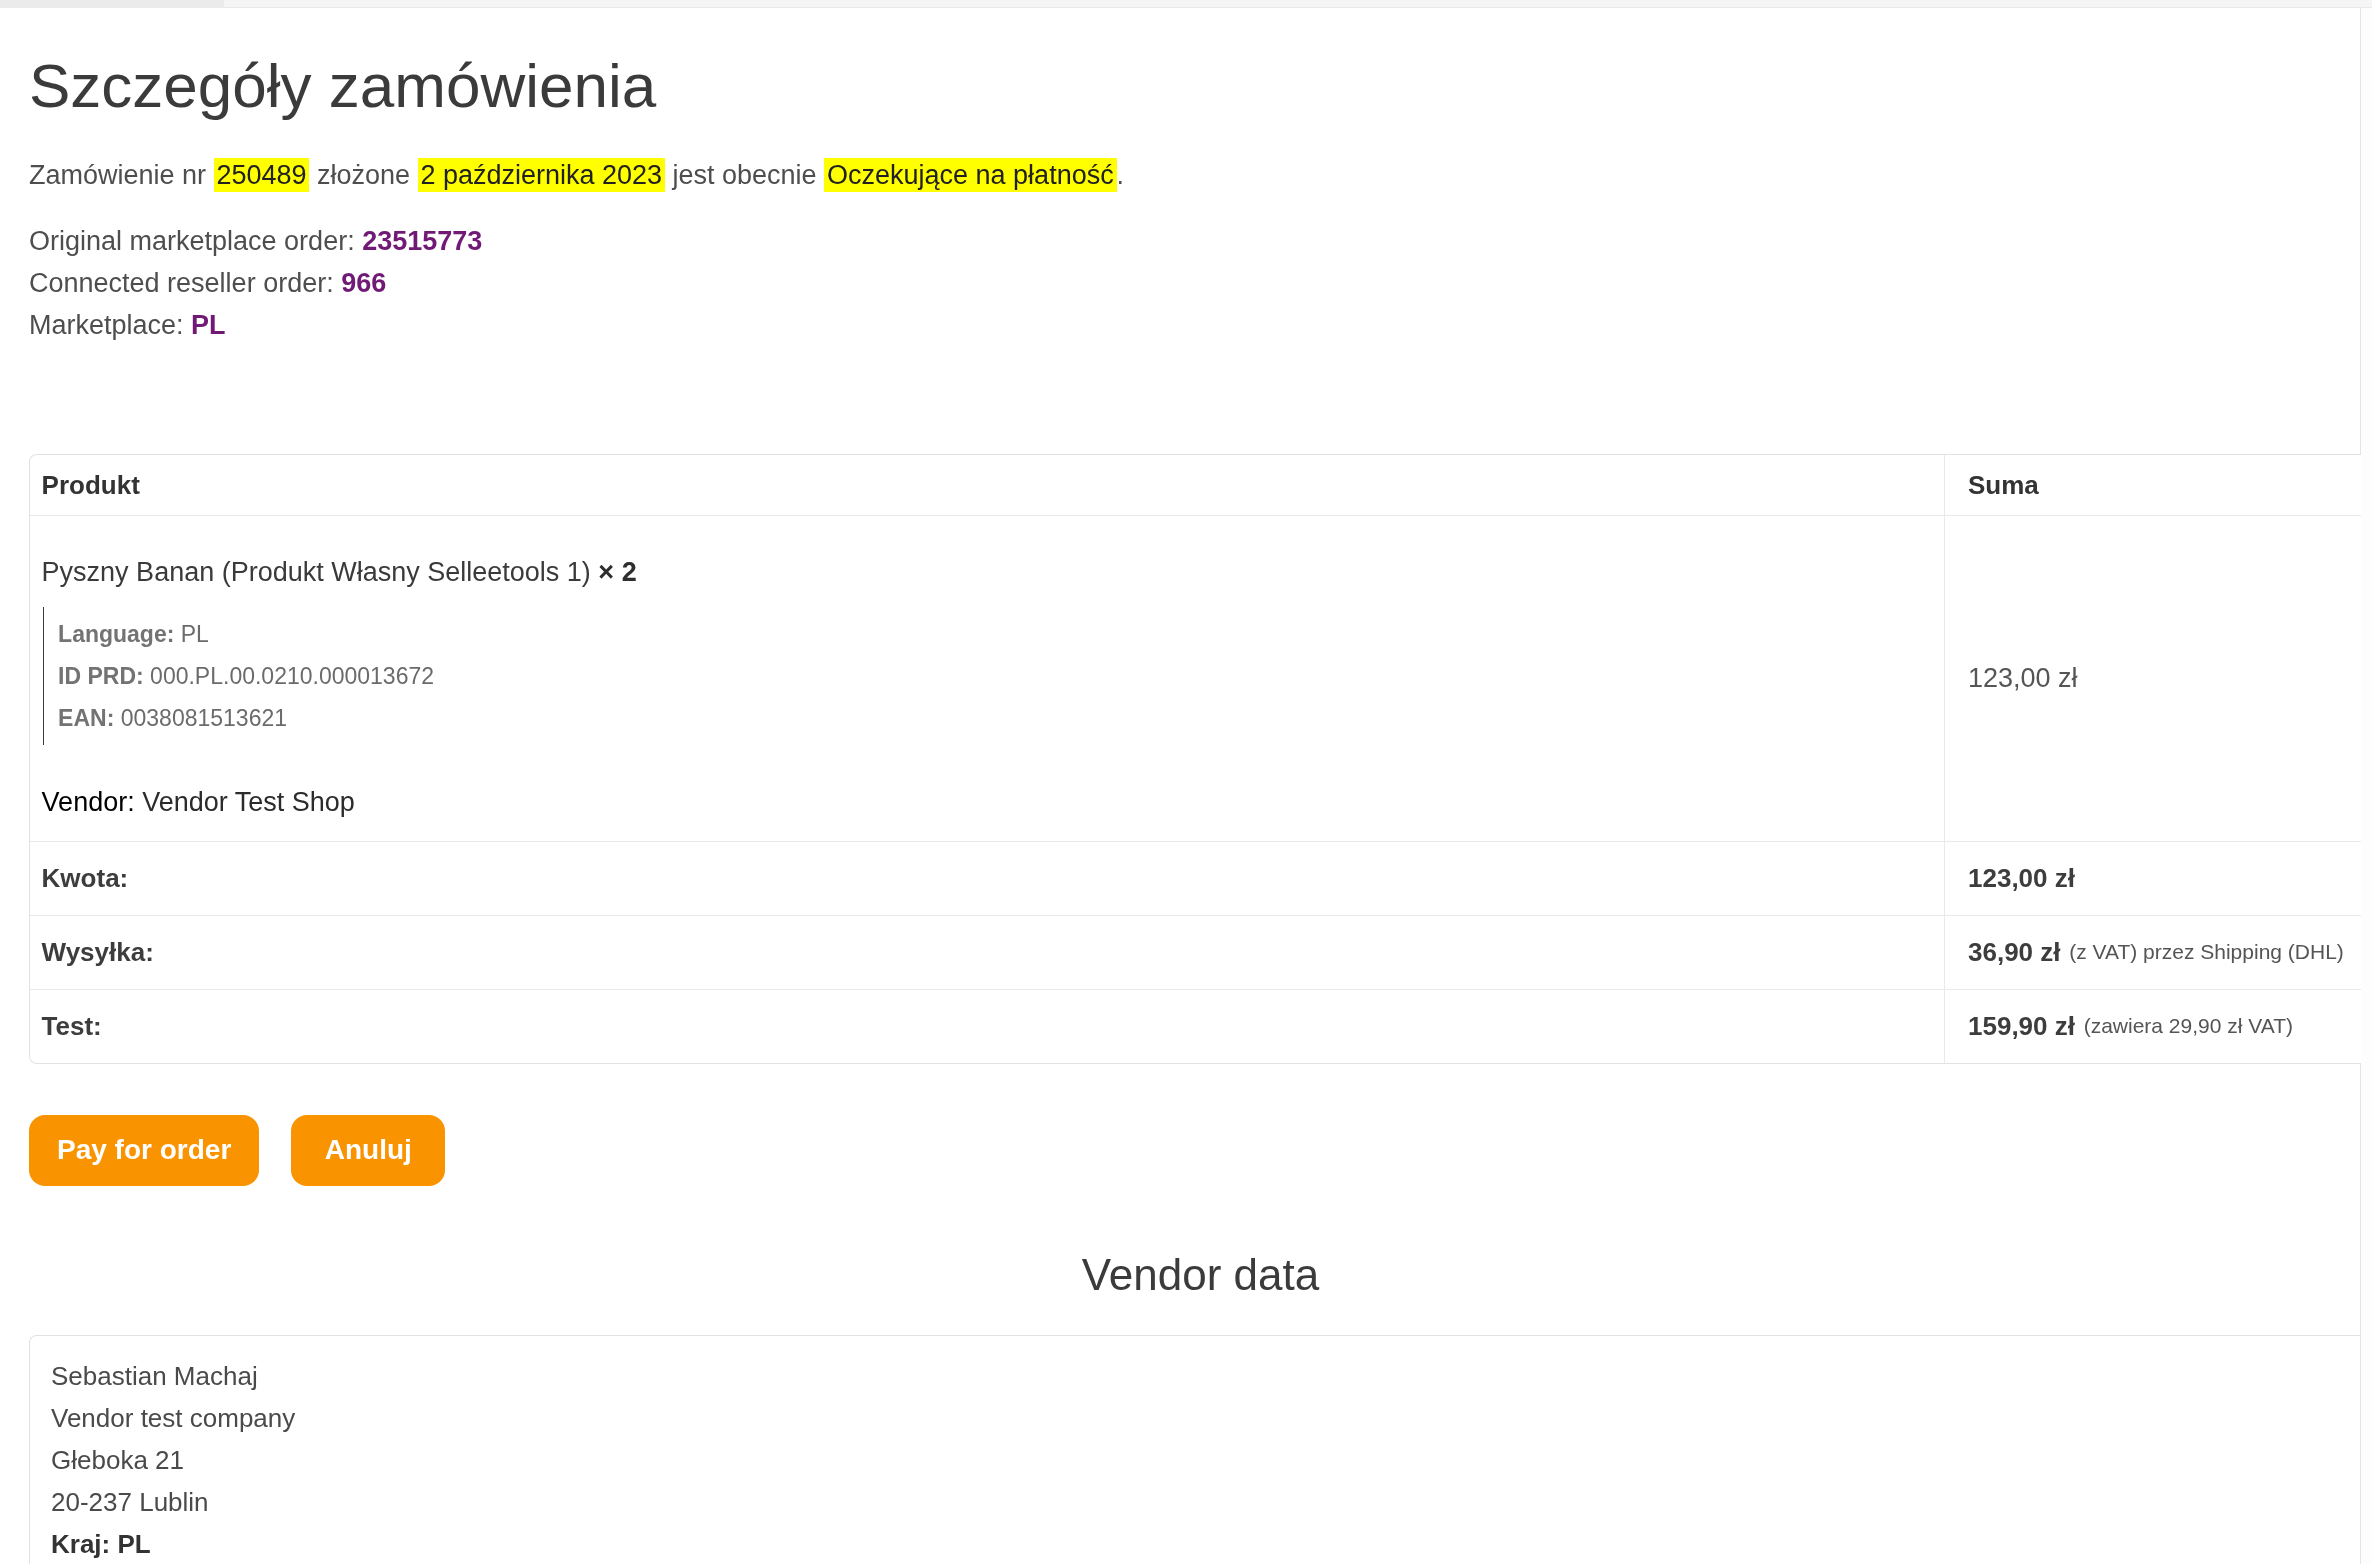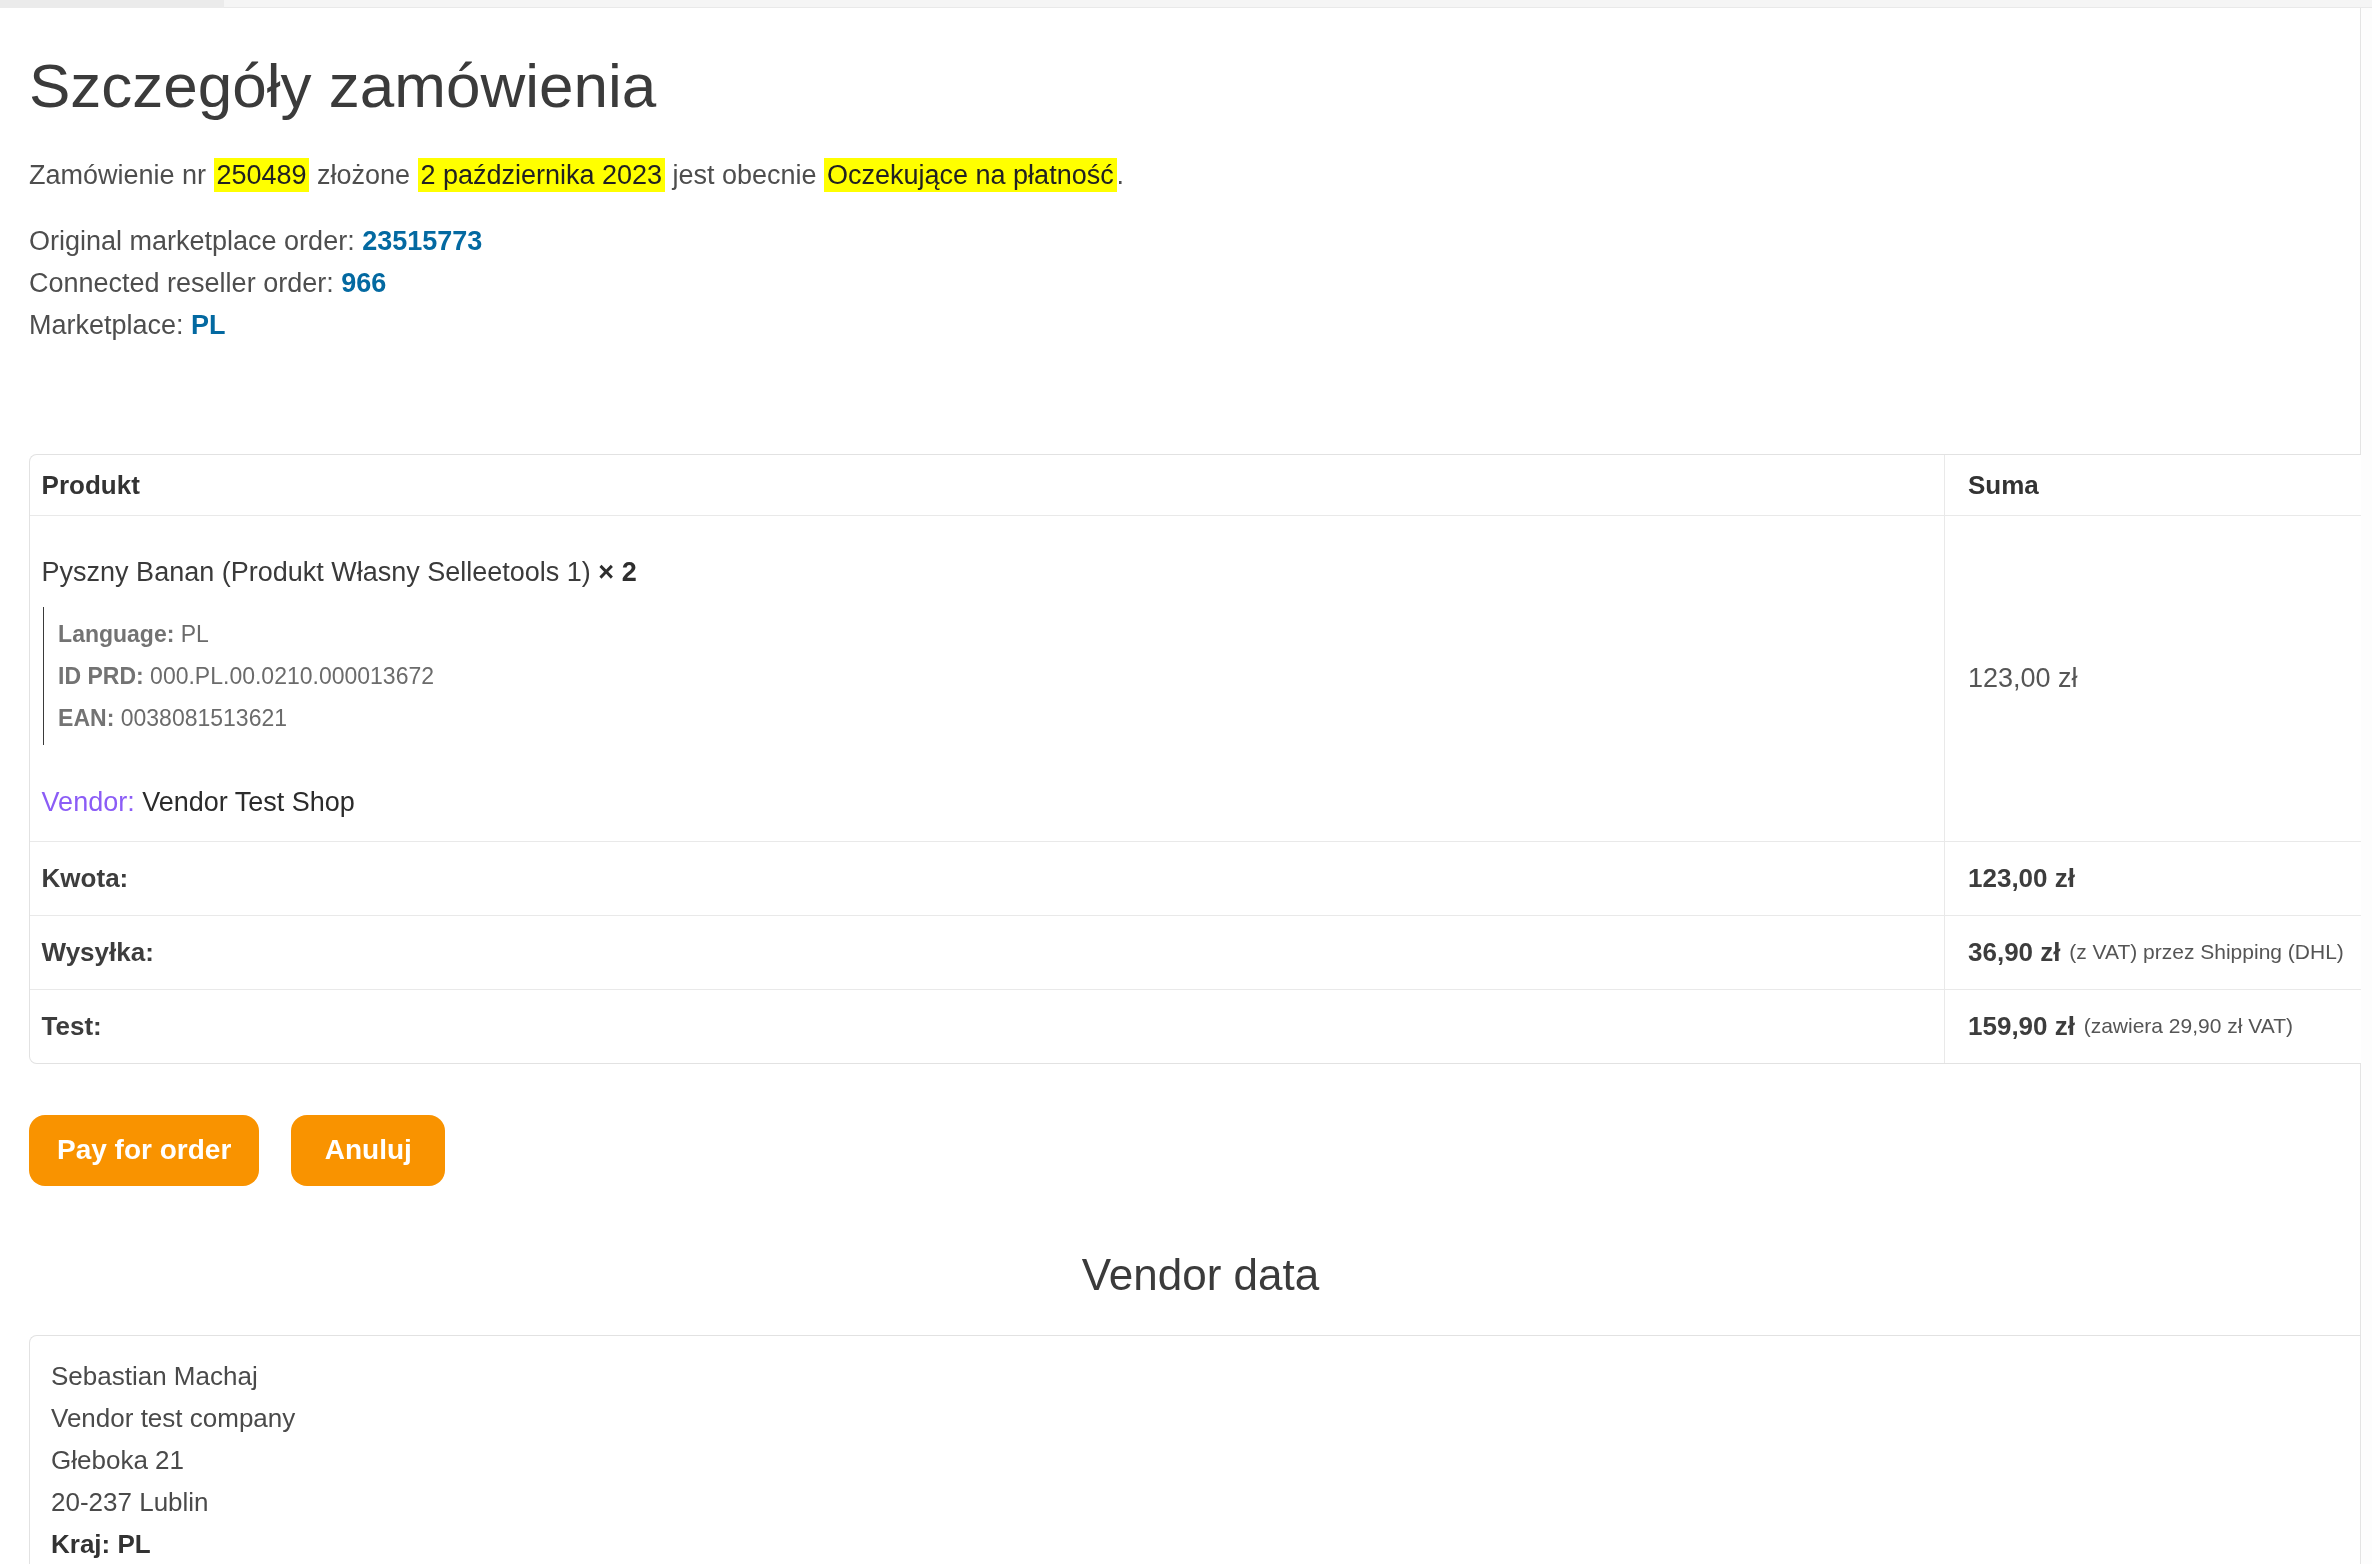--- a/index.html
+++ b/index.html
@@ -16,21 +16,21 @@
                    background: #fdfdfd; border-left: 1px solid #e4e4e4; }
 
   .page { position: relative; padding: 0 0 0 29px; }
 
   h1.page-title { margin-top: 50px; font-size: 62px; font-weight: 300; color: #3b3b3b; letter-spacing: 0; }
 
   p.order-note { margin-top: 39px; font-size: 27px; color: #4e4e4e; }
   mark.hl { background: #ffff00; color: #212121; padding: 1.9px 2.9px; }
 
   .meta-lines { margin-top: 29px; font-size: 27px; line-height: 42px; color: #4e4e4e; }
-  .meta-lines b { color: #0369a1; }
+  .meta-lines b { color: #701a75; }
 
   
   .order-table { margin-top: 108px; width: 2332px;
                  border: 1px solid #e2e2e2; border-right: none;
                  border-radius: 7.7px 0 0 7.7px; background: #fff; }
   .t-row { display: grid; grid-template-columns: 1914px 1fr; }
   .t-row + .t-row { border-top: 1px solid #e9e9e9; }
   .t-cell-r { border-left: 1px solid #e9e9e9; padding-left: 23px; display: flex; align-items: center; }
   .t-cell-l { padding-left: 11.6px; }
 
@@ -38,21 +38,21 @@
         font-weight: bold; font-size: 26px; color: #333333; }
   .t-head .t-cell-r { display: block; }
 
   .t-product .t-cell-l { padding: 41px 19.3px 23px 11.6px; }
   .product-name { font-size: 27px; color: #3a3a3a; }
   .product-name b { color: #2e2e2e; }
   .product-attrs { margin: 19.3px 0 0 1px; border-left: 1.9px solid #3a3a3a; padding: 5.8px 0 5.8px 14.5px; }
   .attr-line { font-size: 23px; line-height: 42px; color: #6b6b6b; }
   .attr-line b { color: #737373; text-align: center; }
   .vendor-line { margin-top: 42px; font-size: 27px; }
-  .vendor-label { color: #8b5cf6; }
+  .vendor-label { color: #000000; }
   .vendor-name { color: #2b2b2b; }
   .t-product .t-cell-r { font-size: 27px; color: #565656; }
 
   .t-total .t-cell-l { padding-top: 21px; padding-bottom: 21px; display: flex; align-items: center;
         font-weight: bold; font-size: 26px; color: #3d3d3d; }
   .t-total .t-cell-r { font-size: 26px; }
   .amount { font-weight: bold; color: #3d3d3d; white-space: pre; }
   .amount-note { font-size: 21px; color: #555555; margin-left: 8.7px; white-space: pre; }
 
   

